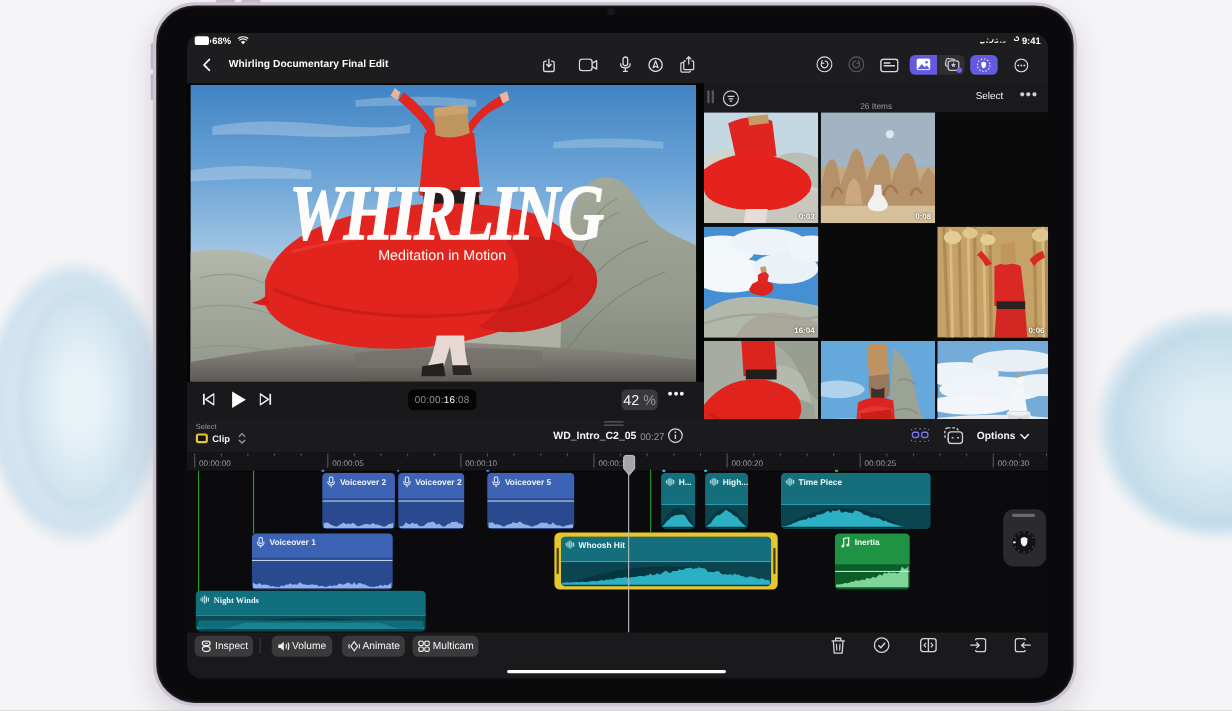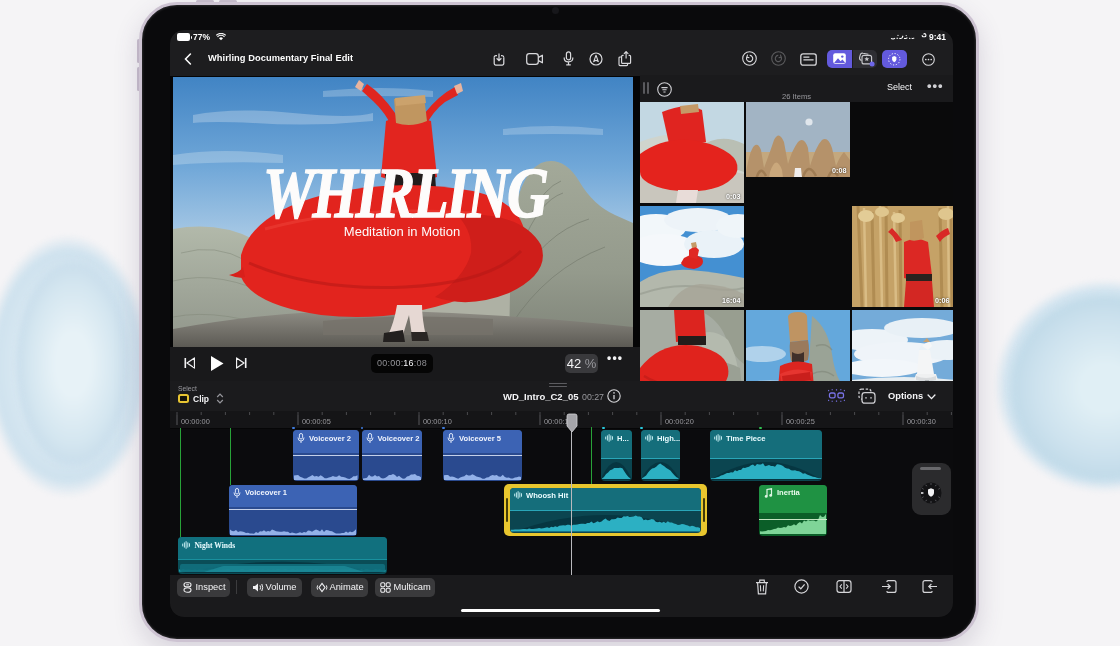--- a/index.html
+++ b/index.html
@@ -17,21 +17,21 @@
 <div class="abs" style="left:196px;top:0px;width:18px;height:3px;border-radius:2px;background:#c9bfce;"></div>
 <div class="abs" style="left:219px;top:0px;width:18px;height:3px;border-radius:2px;background:#c9bfce;"></div>
 <div class="abs" style="left:137px;top:39px;width:3px;height:24px;border-radius:2px;background:#c9bfce;"></div>
 <div class="abs" style="left:137px;top:67px;width:3px;height:24px;border-radius:2px;background:#c9bfce;"></div>
 <div class="abs" style="left:139px;top:2px;width:840px;height:640px;border-radius:38px;background:#0a0a0c;border:3px solid #cdc3d2;box-sizing:border-box;box-shadow:0 10px 26px rgba(80,60,100,0.18), inset 0 0 3px rgba(255,255,255,0.25);"></div>
 <div class="abs" style="left:552px;top:7px;width:7px;height:7px;border-radius:50%;background:#17171b;"></div>
 <div class="abs" style="left:170px;top:30px;width:783px;height:587px;border-radius:14px;background:#060607;overflow:hidden;">
       <div class="abs" style="left:0;top:0;width:783px;height:46px;background:#1d1d1f;"></div>
 <div class="abs" style="left:7px;top:3px;width:13px;height:8px;border-radius:2px;background:#fff;"></div>
 <div class="abs" style="left:20.5px;top:5.5px;width:1.5px;height:3px;border-radius:0 1px 1px 0;background:#fff;"></div>
-<div class="abs" style="left:23px;top:2px;color:#fff;font-size:8.5px;font-weight:bold;">77%</div>
+<div class="abs" style="left:23px;top:2px;color:#fff;font-size:8.5px;font-weight:bold;">68%</div>
 <svg class="abs" style="left:46px;top:2.5px;" width="10" height="8" viewBox="0 0 12 9">
  <path d="M6 8.4 L3.6 6.0 A3.5 3.5 0 0 1 8.4 6.0 Z" fill="#fff"></path>
  <path d="M1.8 4.2 A6 6 0 0 1 10.2 4.2" stroke="#fff" stroke-width="1.3" fill="none"></path>
  <path d="M0.3 2.4 A8.3 8.3 0 0 1 11.7 2.4" stroke="#fff" stroke-width="1.3" fill="none" opacity="0.95"></path>
 </svg>
 
 <div class="abs" style="left:759px;top:2px;color:#fff;font-size:8.5px;font-weight:bold;">9:41</div>
 <svg class="abs" style="left:720px;top:2px;" width="37" height="9" viewBox="0 0 37 9">
  <path d="M33.5 2.2 q2 -1.5 2.4 0.8 q0.3 2 -2.2 1.8 q-1.8 -0.1 -1.4 -1.6" stroke="#fff" stroke-width="1.1" fill="none"></path>
  <path d="M1 6.5 q2.5 1 4 -0.3 M6.5 6.3 l1.6 0 M9.3 6.3 q1.6 0.6 2.8 -0.4 l0.9 -2.2 M14 6.2 q2 0.8 3.4 -0.5 M19 6.2 l1.4 0.2 M21.6 6.3 q1.5 0.4 2.6 -0.5" stroke="#fff" stroke-width="1.05" fill="none"></path>
@@ -192,21 +192,21 @@
 <path d="M0 40 Q30 28 55 34 L104 50 L104 101 L0 101 Z" fill="#cfd4cd"></path>
 <path d="M60 45 Q80 30 104 42 L104 70 Q80 60 58 62 Z" fill="#b9bfb4"></path>
 <path d="M0 101 L0 66 Q40 56 104 72 L104 101 Z" fill="#c9c6bd"></path>
 <path d="M22 10 Q45 0 62 8 L66 40 L30 46 Z" fill="#e02420"></path>
 <path d="M0 52 Q30 30 70 42 Q104 54 96 72 Q80 94 30 88 Q0 82 0 70 Z" fill="#e4231d"></path>
 <path d="M38 88 L58 88 L56 101 L36 101 Z" fill="#e8dcd8"></path>
 <path d="M40 4 L58 2 L59 10 L41 12 Z" fill="#c59a67"></path>
         </svg>
         <div style="position:absolute;right:3px;bottom:2px;color:#fff;font-size:7.2px;font-weight:bold;text-shadow:0 0 2px rgba(0,0,0,0.8);">0:03</div>
       </div>
-      <div class="abs" style="left:576px;top:72px;width:103.5px;height:75px;overflow:hidden;">
+      <div class="abs" style="left:576px;top:72px;width:103.5px;height:101px;overflow:hidden;">
         <svg width="103.5" height="101" viewBox="0 0 103.5 101">
           <rect width="104" height="101" fill="#a2b4c4"></rect>
 <rect y="50" width="104" height="51" fill="#c4a87e"></rect>
 <path d="M0 70 Q4 48 8 44 Q12 40 15 48 L18 66 Q24 50 28 38 Q33 28 38 40 L42 62 Q46 48 52 40 Q58 34 62 46 L64 64 Q70 44 76 38 Q82 34 86 46 L90 64 Q94 54 98 50 L104 58 L104 101 L0 101 Z" fill="#b5926a"></path>
 <path d="M10 78 Q14 62 20 74 M56 78 Q62 58 70 74 M82 76 Q86 64 92 74" stroke="#9f7c54" stroke-width="2.5" fill="none"></path>
 <path d="M24 70 Q30 52 36 68 L38 84 L22 84 Z" fill="#caa87c"></path>
 <rect y="85" width="104" height="16" fill="#d5c09a"></rect>
 <circle cx="63" cy="20" r="3.6" fill="#e4e9ee" opacity="0.95"></circle>
 <path d="M43 83 Q47 74 52 72 Q57 74 61 83 Q62 90 52 90 Q42 90 43 83 Z" fill="#f3f1ef"></path>
 <path d="M49 66 L55 66 L56 76 L48 76 Z" fill="#f0edec"></path>
@@ -464,21 +464,21 @@
         </svg>
 <div style="position:absolute;left:16px;top:3.5px;color:#eafcff;font-size:7.6px;font-weight:bold;white-space:nowrap;">High...</div>
 <div style="position:absolute;left:1px;bottom:1px;">
           <svg width="36.5" height="21">
             <path d="M-2 21.95 Q 18.25 -16.064999999999998 38.5 21.95 L 38.5 21.95 Z" fill="#06323c" opacity="0.75"></path>
             <polygon points="0,19.95 0.0,19.3 2.0,18.1 4.1,16.6 6.1,13.6 8.1,11.2 10.1,9.4 12.2,9.1 14.2,7.8 16.2,5.7 18.2,4.5 20.3,6.0 22.3,7.2 24.3,8.9 26.4,10.3 28.4,11.4 30.4,14.1 32.4,16.2 34.5,18.2 36.5,19.3 36.5,19.95" fill="#2cb0c3" opacity="1.0"></polygon>
           </svg>
         </div>
 <div style="position:absolute;left:0;top:28.05px;width:100%;height:1.2px;background:#2cb0c3;opacity:0.9;"></div>
 </div>
-      <div class="abs" style="left:540px;top:400px;width:112px;height:51px;border-radius:4px;background:#0b4550;overflow:hidden;">
+      <div class="abs" style="left:540px;top:400px;width:112px;height:51px;border-radius:4px;background:#0b4550;overflow:hidden;padding-left:24px;">
 <div style="position:absolute;left:0;top:0;width:100%;height:28.05px;background:#156e7b;"></div>
 <svg style="position:absolute;left:4px;top:3.5px;" width="9" height="8" viewBox="0 0 9 8">
           <path d="M0.7 3 L0.7 5 M2.4 1.8 L2.4 6.2 M4.1 0.6 L4.1 7.4 M5.8 1.8 L5.8 6.2 M7.5 2.7 L7.5 5.3" stroke="#bfe9ee" stroke-width="1" stroke-linecap="round"></path>
         </svg>
 <div style="position:absolute;left:16px;top:3.5px;color:#eafcff;font-size:7.6px;font-weight:bold;white-space:nowrap;">Time Piece</div>
 <div style="position:absolute;left:1px;bottom:1px;">
           <svg width="110" height="21">
             <path d="M-2 21.95 Q 55.0 -16.064999999999998 112 21.95 L 112 21.95 Z" fill="#06323c" opacity="0.75"></path>
             <polygon points="0,19.95 0.0,19.3 2.0,19.3 4.0,19.0 6.0,18.3 8.0,17.8 10.0,16.6 12.0,16.1 14.0,15.1 16.0,14.1 18.0,14.0 20.0,13.3 22.0,13.4 24.0,11.2 26.0,12.3 28.0,10.9 30.0,10.9 32.0,8.7 34.0,9.0 36.0,8.3 38.0,7.8 40.0,6.3 42.0,5.4 44.0,7.3 46.0,5.1 48.0,5.5 50.0,5.4 52.0,4.2 54.0,7.2 56.0,6.7 58.0,6.1 60.0,6.9 62.0,7.1 64.0,7.7 66.0,5.2 68.0,5.4 70.0,6.1 72.0,6.9 74.0,8.7 76.0,9.5 78.0,9.7 80.0,11.3 82.0,11.6 84.0,11.3 86.0,12.1 88.0,12.2 90.0,13.2 92.0,14.7 94.0,14.2 96.0,15.5 98.0,16.2 100.0,17.0 102.0,17.7 104.0,18.1 106.0,18.8 108.0,19.3 110.0,19.3 110,19.95" fill="#2cb0c3" opacity="1.0"></polygon>
           </svg>

